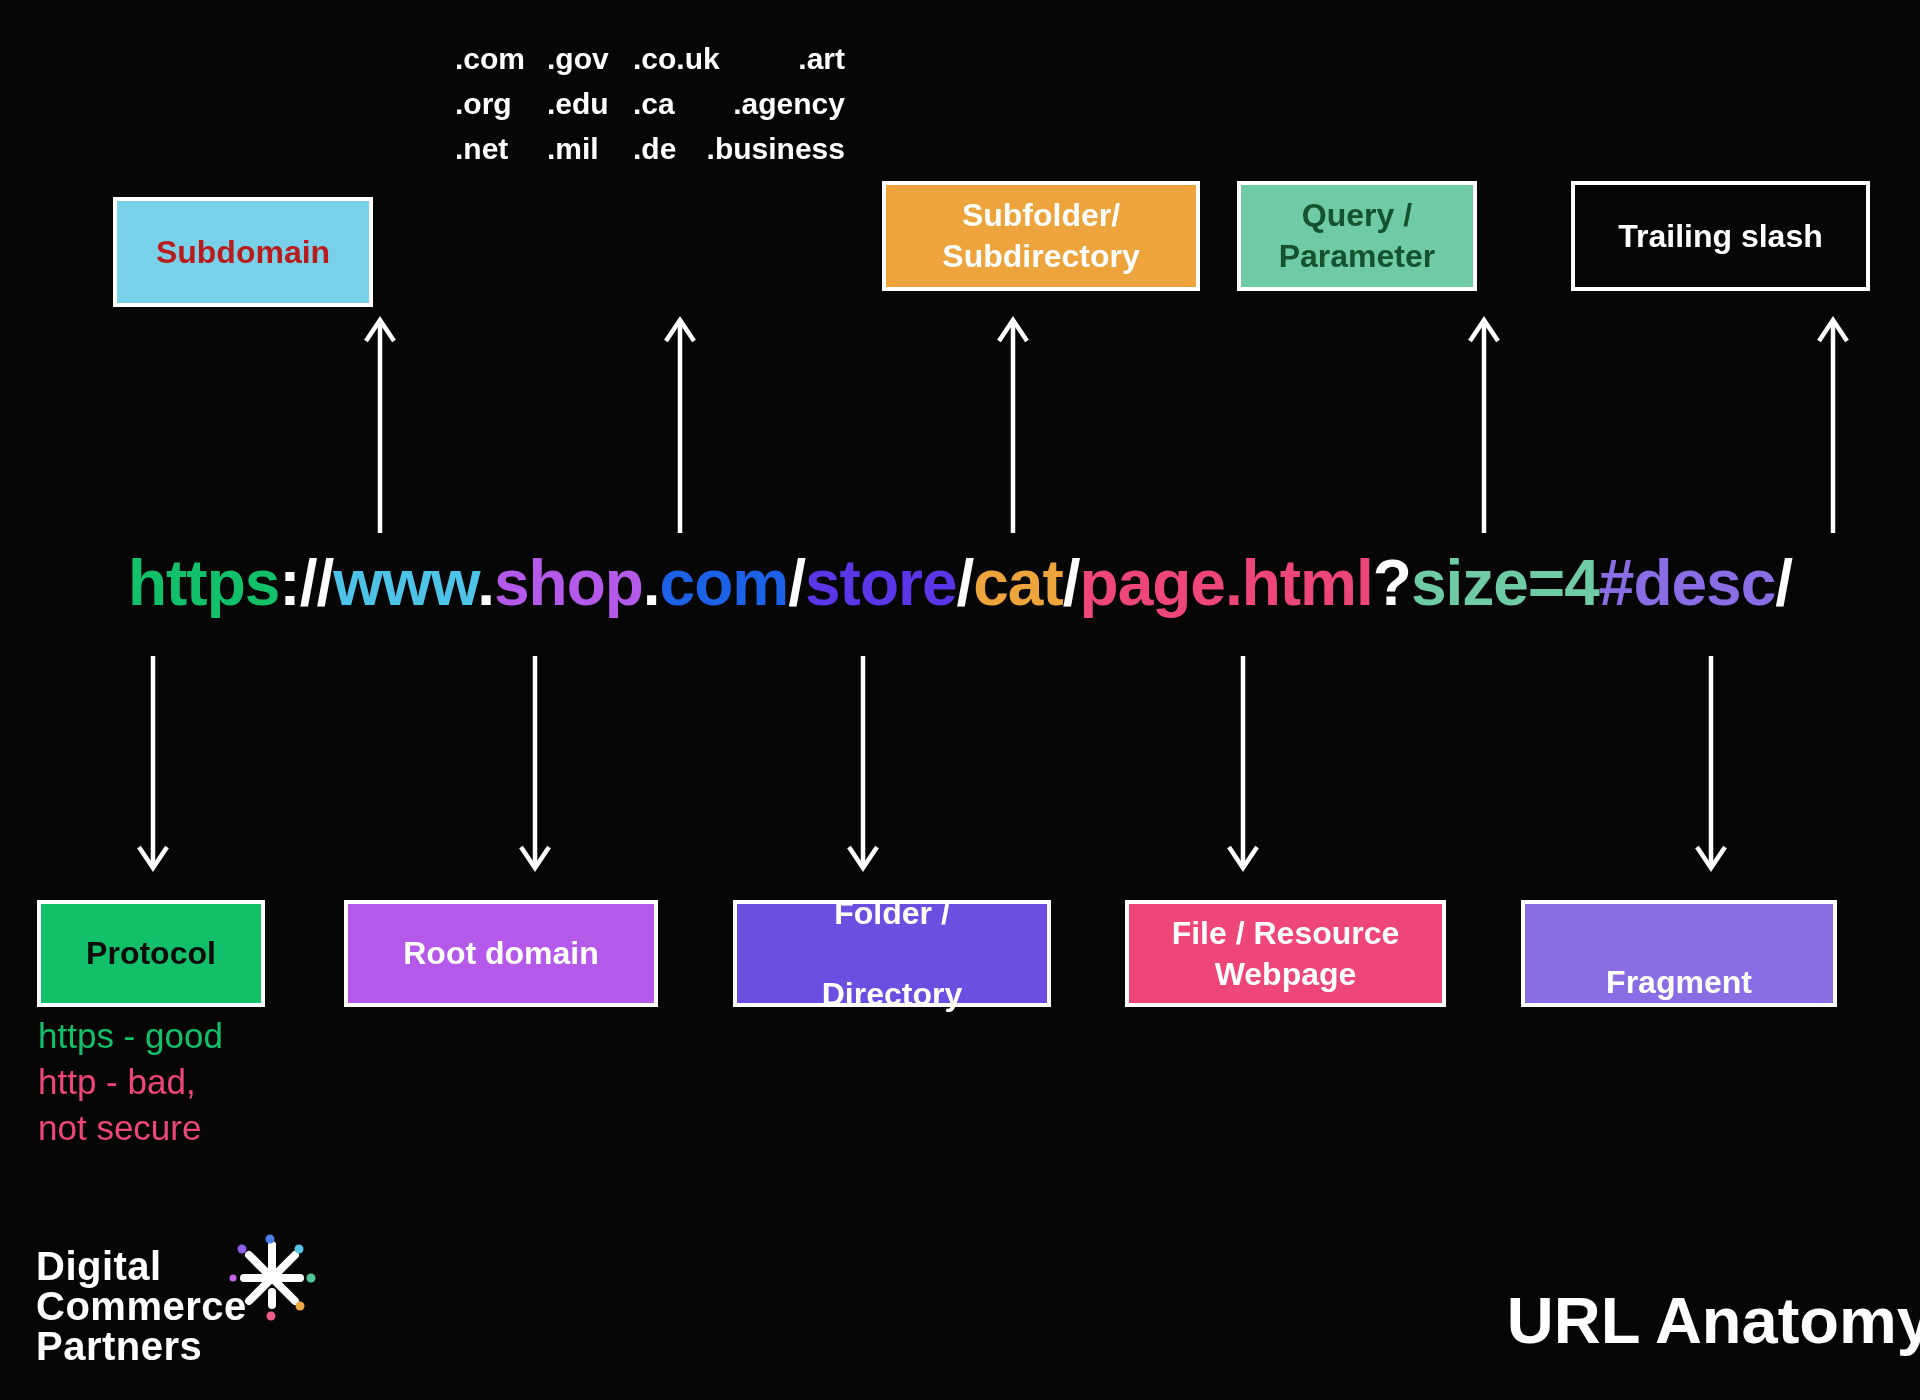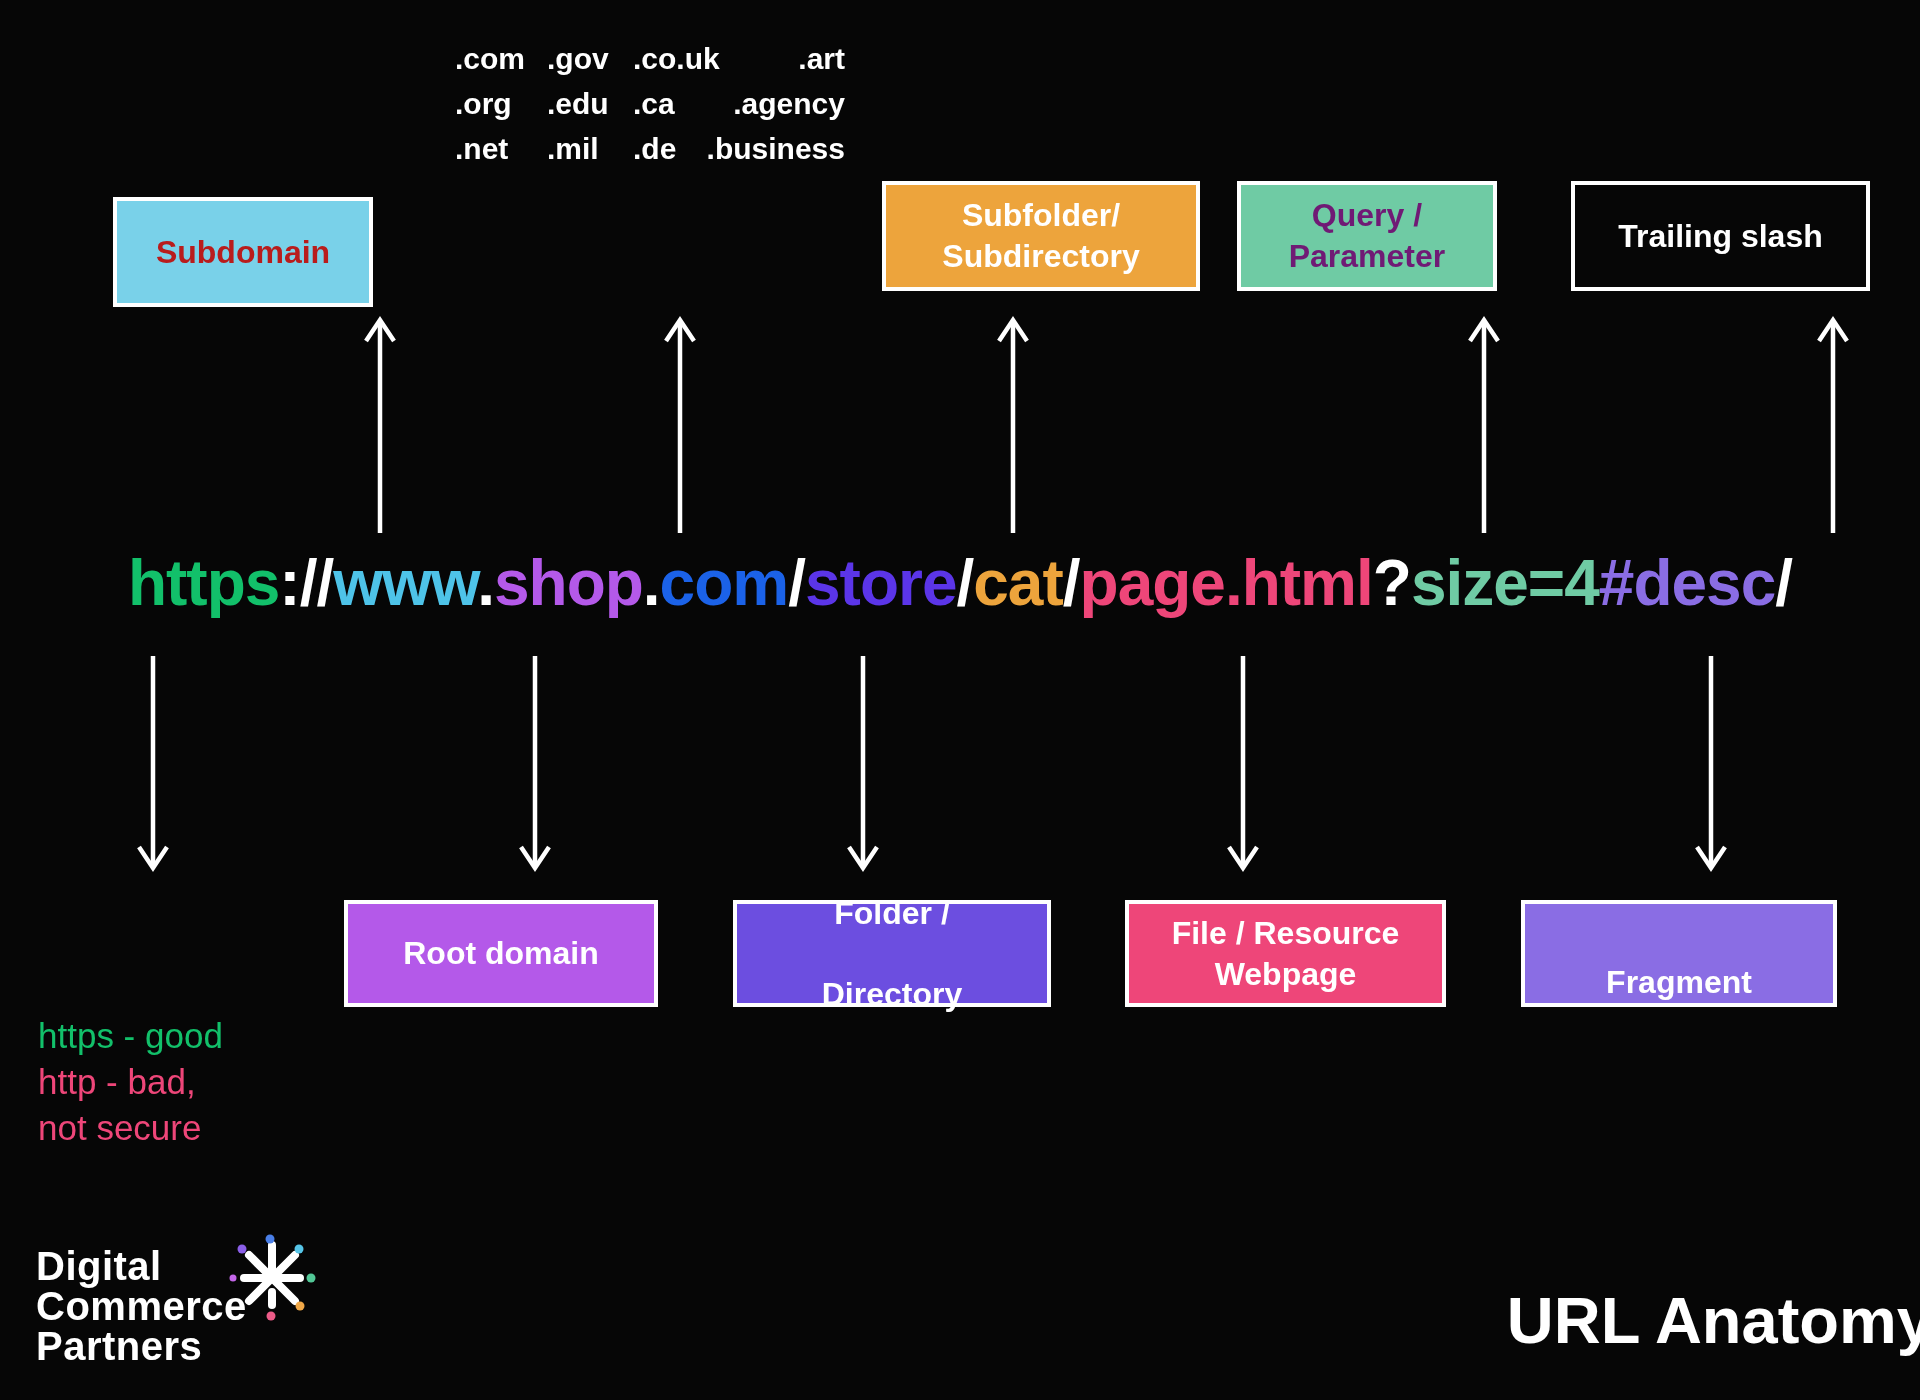--- a/index.html
+++ b/index.html
@@ -85,21 +85,21 @@
     <div>.business</div>
   </div>
 
   <div class="box top-box" style="left: 113px; width: 260px; color: #b91c1c; background-color: rgb(121, 209, 233); margin-top: 16px;">
     <div>Subdomain</div>
   </div>
   <div class="box top-box" style="left: 882px; width: 318px; color: rgb(255, 255, 255); background-color: rgb(237, 164, 60);">
     <div>Subfolder/</div>
     <div>Subdirectory</div>
   </div>
-  <div class="box top-box" style="left: 1237px; width: 260px; color: #701a75; background-color: rgb(111, 203, 164);">
+  <div class="box top-box" style="left: 1237px; width: 240px; color: #14532d; background-color: rgb(111, 203, 164);">
     <div>Query /</div>
     <div>Parameter</div>
   </div>
   <div class="box top-box" style="left: 1571px; width: 299px; color: rgb(255, 255, 255); background-color: rgb(6, 6, 6);">
     <div>Trailing slash</div>
   </div>
 
   <svg class="arrow" style="left:362px;top:314px" width="36" height="222" viewBox="0 0 36 222">
     <line x1="18" y1="219" x2="18" y2="8" stroke="#ffffff" stroke-width="4.5"></line>
     <polyline points="4,27 18,6 32,27" fill="none" stroke="#ffffff" stroke-width="4.5"></polyline>
@@ -139,20 +139,23 @@
   </svg>
   <svg class="arrow" style="left:1225px;top:656px" width="36" height="218" viewBox="0 0 36 218">
     <line x1="18" y1="0" x2="18" y2="210" stroke="#ffffff" stroke-width="4.5"></line>
     <polyline points="4,191 18,212 32,191" fill="none" stroke="#ffffff" stroke-width="4.5"></polyline>
   </svg>
   <svg class="arrow" style="left:1693px;top:656px" width="36" height="218" viewBox="0 0 36 218">
     <line x1="18" y1="0" x2="18" y2="210" stroke="#ffffff" stroke-width="4.5"></line>
     <polyline points="4,191 18,212 32,191" fill="none" stroke="#ffffff" stroke-width="4.5"></polyline>
   </svg>
 
+  <div class="box bottom-box" style="left: 37px; width: 228px; color: rgb(11, 11, 11); background-color: rgb(18, 192, 106);">
+    <div>Protocol</div>
+  </div>
   <div class="box bottom-box" style="left: 344px; width: 314px; color: rgb(255, 255, 255); background-color: rgb(180, 89, 233);">
     <div>Root domain</div>
   </div>
   <div class="box bottom-box" style="left: 733px; width: 318px; color: rgb(255, 255, 255); background-color: rgb(108, 78, 224); gap: 40px;">
     <div>Folder /</div>
     <div>Directory</div>
   </div>
   <div class="box bottom-box" style="left: 1125px; width: 321px; color: rgb(255, 255, 255); background-color: rgb(238, 70, 121);">
     <div>File / Resource</div>
     <div>Webpage</div>

